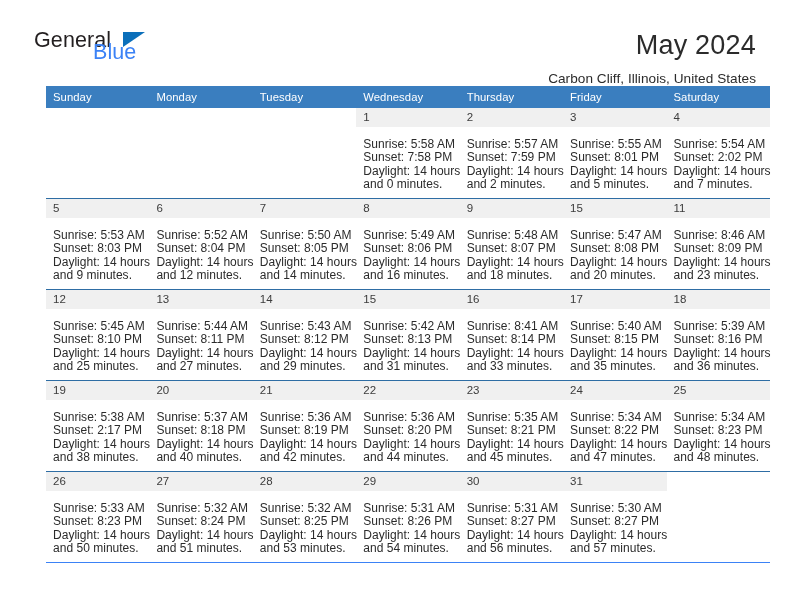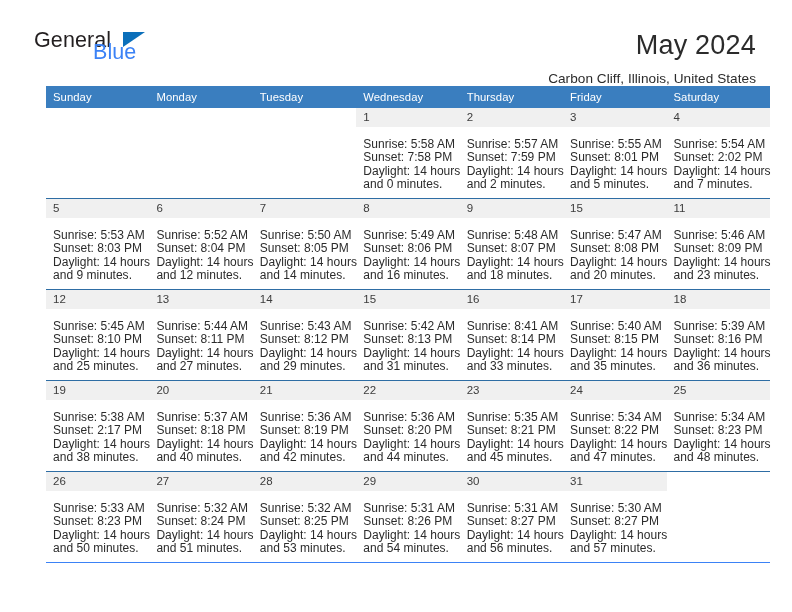--- a/index.html
+++ b/index.html
@@ -290,21 +290,21 @@
                   <div>Sunset: 8:08 PM</div>
                   <div>Daylight: 14 hours</div>
                   <div>and 20 minutes.</div>
                 </div>
               </div>
             </td>
             <td>
               <div class="daybox">
                 <div class="daynum">11</div>
                 <div class="info">
-                  <div>Sunrise: 5:46 AM</div>
+                  <div>Sunrise: 8:46 AM</div>
                   <div>Sunset: 8:09 PM</div>
                   <div>Daylight: 14 hours</div>
                   <div>and 23 minutes.</div>
                 </div>
               </div>
             </td>
           </tr>
           <tr class="week">
             <td>
               <div class="daybox">

